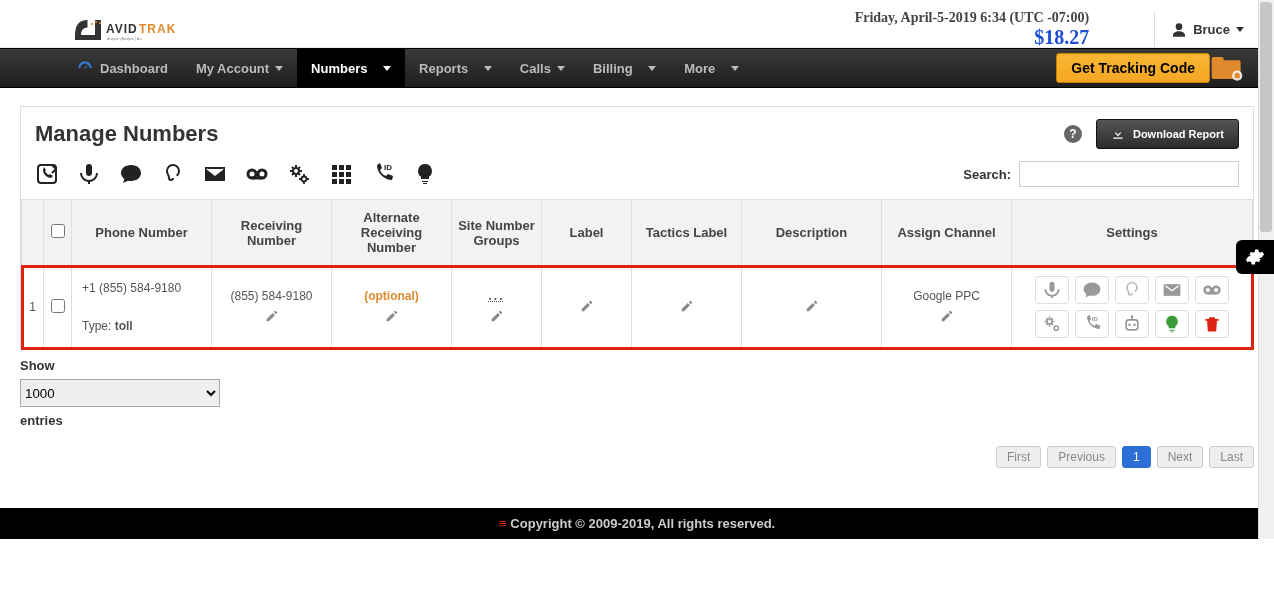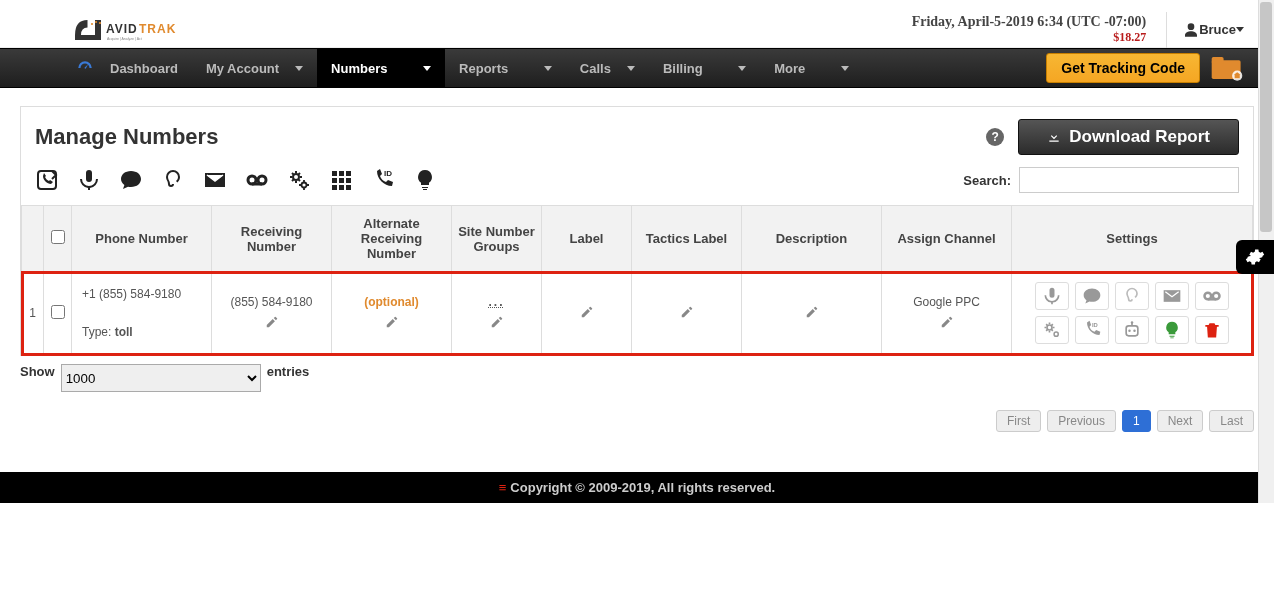--- a/index.html
+++ b/index.html
@@ -2,55 +2,55 @@
 <html><head>
 <meta charset="utf-8">
 <style>
   * { box-sizing: border-box; margin: 0; padding: 0; }
   body { font-family: Verdana, Arial, sans-serif; font-size: 13px; background: #fff; color: #333; width: 1274px; position: relative; }
   .topbar { display: flex; justify-content: space-between; align-items: center; padding: 20px 30px 8px 70px; height: 48px; border-bottom: 1px solid #eee; }
   .logo { display: flex; align-items: center; }
   .logo-svg { width: 150px; height: 36px; }
   .top-right { display: flex; align-items: center; gap: 20px; }
   .date-balance { text-align: right; font-weight: bold; font-size: 14px; color: #444; font-family: Liberation Serif, serif; }
-  .balance { color: #b91c1c; font-size: 12px; }
-  .user-menu { display: flex; align-items: center; font-weight: bold; cursor: pointer; border-left: 1px solid #ddd; padding-left: 16px; height: 36px; }
+  .balance { color: #1d4ed8; font-size: 20px; }
+  .user-menu { display: flex; align-items: center; gap: 6px; font-weight: bold; cursor: pointer; border-left: 1px solid #ddd; padding-left: 16px; height: 36px; margin-left: 45px; }
   .nav { background: linear-gradient(#3a3a3a,#1e1e1e); height: 40px; display: flex; align-items: stretch; padding: 0 30px 0 62px; justify-content: space-between; border-top:1px solid #000; border-bottom:1px solid #000;}
   .nav-left { display: flex; align-items: stretch; }
-  .nav-item { display: flex; align-items: center; padding: 16px 14px; color: #bbb; font-weight: bold; cursor: pointer; gap: 16px; }
+  .nav-item { display: flex; align-items: center; padding: 16px 14px; color: #bbb; font-weight: bold; cursor: pointer; gap: 6px; }
   .nav-item.active { background: #000; color: #fff; }
   .caret-d { width:0; height:0; border-left:4px solid transparent; border-right:4px solid transparent; border-top:5px solid currentColor; display:inline-block; }
-  .nav-right { display: flex; align-items: center; gap: 10px; }
+  .nav-right { display: flex; align-items: center; }
   .btn-tracking { background: linear-gradient(#f7b733,#f5a623); border: 1px solid #c77f00; color: #000; font-weight: bold; padding: 6px 14px; border-radius: 3px; cursor: pointer; font-size: 14px; }
   .folder-icon { width: 34px; height: 26px; }
   .page { padding: 18px 20px 10px 20px; }
   .panel { border: 1px solid #ddd; background: #fff; }
   .panel-head { display: flex; justify-content: space-between; align-items: center; padding: 12px 14px 8px 14px; }
   .panel-title { font-size: 22px; font-weight: bold; color: #333; }
   .panel-actions { display:flex; align-items:center; gap:14px;}
-  .btn-dark { background: linear-gradient(#555,#2b2b2b); color:#fff; border:1px solid #111; padding:7px 28px; border-radius:3px; font-weight:bold; cursor:pointer; display:flex; align-items:center; gap:8px; font-size:17px;}
+  .btn-dark { background: linear-gradient(#555,#2b2b2b); color:#fff; border:1px solid #111; padding:7px 14px; border-radius:3px; font-weight:bold; cursor:pointer; display:flex; align-items:center; gap:8px; font-size:11px;}
   .help-icon { width:18px; height:18px; border-radius:50%; background:#666; color:#fff; display:inline-flex; align-items:center; justify-content:center; font-weight:bold; font-size:12px;}
   .toolbar-row { display:flex; justify-content:space-between; align-items:center; padding: 4px 14px 12px 14px; }
   .tool-icons { display:flex; gap:18px; align-items:center; color:#222; }
   .tool-icons svg { width:24px; height:24px; cursor:pointer; }
   .search-box { display:flex; align-items:center; gap:8px; font-weight:bold; }
   .search-box input { width:220px; height:26px; border:1px solid #ccc; padding:2px 6px; }
   table.data { width:100%; border-collapse: collapse; }
   table.data th { background:#f2f2f2; border:1px solid #ddd; padding:10px 6px; font-size:13px; font-weight:bold; color:#444; vertical-align:middle; text-align:center;}
   table.data td { border:1px solid #ddd; padding:10px 6px; text-align:center; vertical-align:middle; font-size:12px; color:#555;}
   .row-highlight { outline: 3px solid #d21; outline-offset:-2px;}
   .optional { color:#e08a2e; font-weight:bold;}
   .dots { font-weight:bold; letter-spacing:2px; text-decoration: underline dotted;}
   .edit-ic { display:inline-block; width:14px; height:14px; }
   .settings-cell { display:flex; flex-wrap:wrap; gap:6px; justify-content:center; }
   .setbtn { width:34px; height:28px; border:1px solid #ddd; border-radius:3px; display:flex; align-items:center; justify-content:center; background:#fff; cursor:pointer;}
   .setbtn svg { width:20px; height:20px; }
   .green svg { fill:#3a9a3a; }
   .red svg { fill:#d21; }
-  .below { padding: 8px 0 0 0; font-weight:bold; display:flex; flex-direction:row; gap:6px; }
+  .below { padding: 8px 0 0 0; font-weight:bold; display:flex; flex-direction:column; gap:6px; }
   .select-show { width:200px; height:28px; border:1px solid #aaa; }
   .pager { display:flex; justify-content:flex-end; gap:6px; padding: 18px 0 10px 0;}
   .pgbtn { background:#eee; border:1px solid #ccc; padding:3px 10px; border-radius:3px; color:#888; font-size:12px; cursor:pointer;}
   .pgbtn.active { background:#2e6fd6; color:#fff; border-color:#2e6fd6;}
   .footer { background:#000; color:#ccc; text-align:center; padding:8px 0; font-weight:bold; font-size:13px; margin-top:20px;}
   .footer .bars { color:#d21; margin-right:6px; letter-spacing:-2px;}
   .side-gear { position:absolute; right:0; top:240px; width:38px; height:34px; background:#000; border-radius:6px 0 0 6px; display:flex; align-items:center; justify-content:center; cursor:pointer;}
   .side-gear svg { fill:#fff; width:20px; height:20px;}
   .scroll-track { position:absolute; right:0; top:0; width:16px; height:596px; background:#f0f0f0; border-left:1px solid #ddd;}
   .scroll-thumb { position:absolute; right:2px; top:2px; width:12px; height:230px; background:#c6c6c6; border-radius:3px;}

